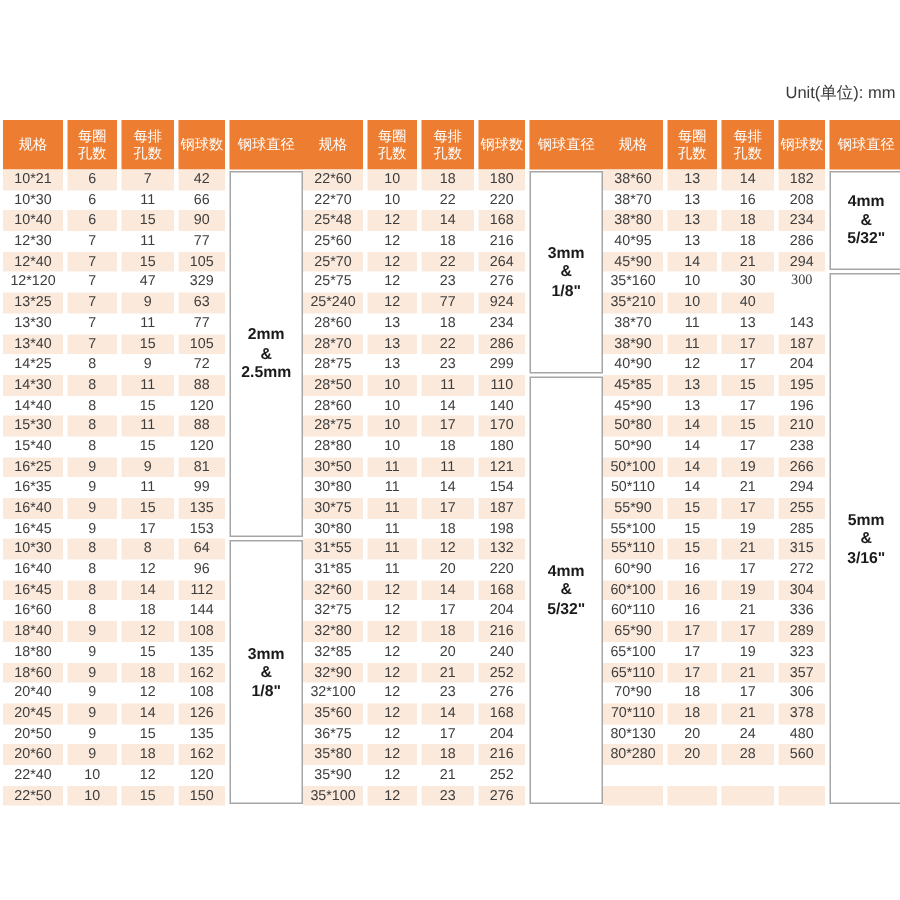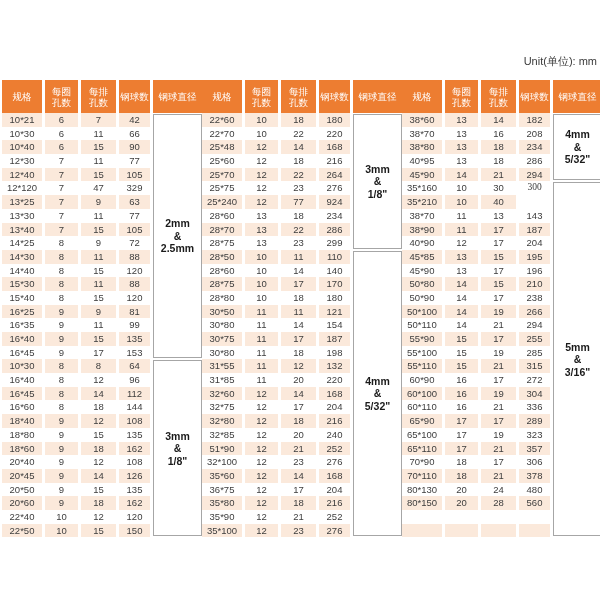--- a/index.html
+++ b/index.html
@@ -322,21 +322,21 @@
       <div class="dcell" style="grid-area: 23 / 3;">17</div>
       <div class="dcell" style="grid-area: 23 / 4;">204</div>
       <div class="dcell stripe" style="grid-area: 24 / 1;">32*80</div>
       <div class="dcell stripe" style="grid-area: 24 / 2;">12</div>
       <div class="dcell stripe" style="grid-area: 24 / 3;">18</div>
       <div class="dcell stripe" style="grid-area: 24 / 4;">216</div>
       <div class="dcell" style="grid-area: 25 / 1;">32*85</div>
       <div class="dcell" style="grid-area: 25 / 2;">12</div>
       <div class="dcell" style="grid-area: 25 / 3;">20</div>
       <div class="dcell" style="grid-area: 25 / 4;">240</div>
-      <div class="dcell stripe" style="grid-area: 26 / 1;">51*90</div>
+      <div class="dcell stripe" style="grid-area: 26 / 1;">32*90</div>
       <div class="dcell stripe" style="grid-area: 26 / 2;">12</div>
       <div class="dcell stripe" style="grid-area: 26 / 3;">21</div>
       <div class="dcell stripe" style="grid-area: 26 / 4;">252</div>
       <div class="dcell" style="grid-area: 27 / 1;">32*100</div>
       <div class="dcell" style="grid-area: 27 / 2;">12</div>
       <div class="dcell" style="grid-area: 27 / 3;">23</div>
       <div class="dcell" style="grid-area: 27 / 4;">276</div>
       <div class="dcell stripe" style="grid-area: 28 / 1;">35*60</div>
       <div class="dcell stripe" style="grid-area: 28 / 2;">12</div>
       <div class="dcell stripe" style="grid-area: 28 / 3;">14</div>
@@ -491,21 +491,21 @@
       <div class="dcell" style="grid-area: 27 / 3;">17</div>
       <div class="dcell" style="grid-area: 27 / 4;">306</div>
       <div class="dcell stripe" style="grid-area: 28 / 1;">70*110</div>
       <div class="dcell stripe" style="grid-area: 28 / 2;">18</div>
       <div class="dcell stripe" style="grid-area: 28 / 3;">21</div>
       <div class="dcell stripe" style="grid-area: 28 / 4;">378</div>
       <div class="dcell" style="grid-area: 29 / 1;">80*130</div>
       <div class="dcell" style="grid-area: 29 / 2;">20</div>
       <div class="dcell" style="grid-area: 29 / 3;">24</div>
       <div class="dcell" style="grid-area: 29 / 4;">480</div>
-      <div class="dcell stripe" style="grid-area: 30 / 1;">80*150</div>
+      <div class="dcell stripe" style="grid-area: 30 / 1;">80*280</div>
       <div class="dcell stripe" style="grid-area: 30 / 2;">20</div>
       <div class="dcell stripe" style="grid-area: 30 / 3;">28</div>
       <div class="dcell stripe" style="grid-area: 30 / 4;">560</div>
       <div class="dcell" style="grid-area: 31 / 1;"></div>
       <div class="dcell" style="grid-area: 31 / 2;"></div>
       <div class="dcell" style="grid-area: 31 / 3;"></div>
       <div class="dcell" style="grid-area: 31 / 4;"></div>
       <div class="dcell stripe" style="grid-area: 32 / 1;"></div>
       <div class="dcell stripe" style="grid-area: 32 / 2;"></div>
       <div class="dcell stripe" style="grid-area: 32 / 3;"></div>

